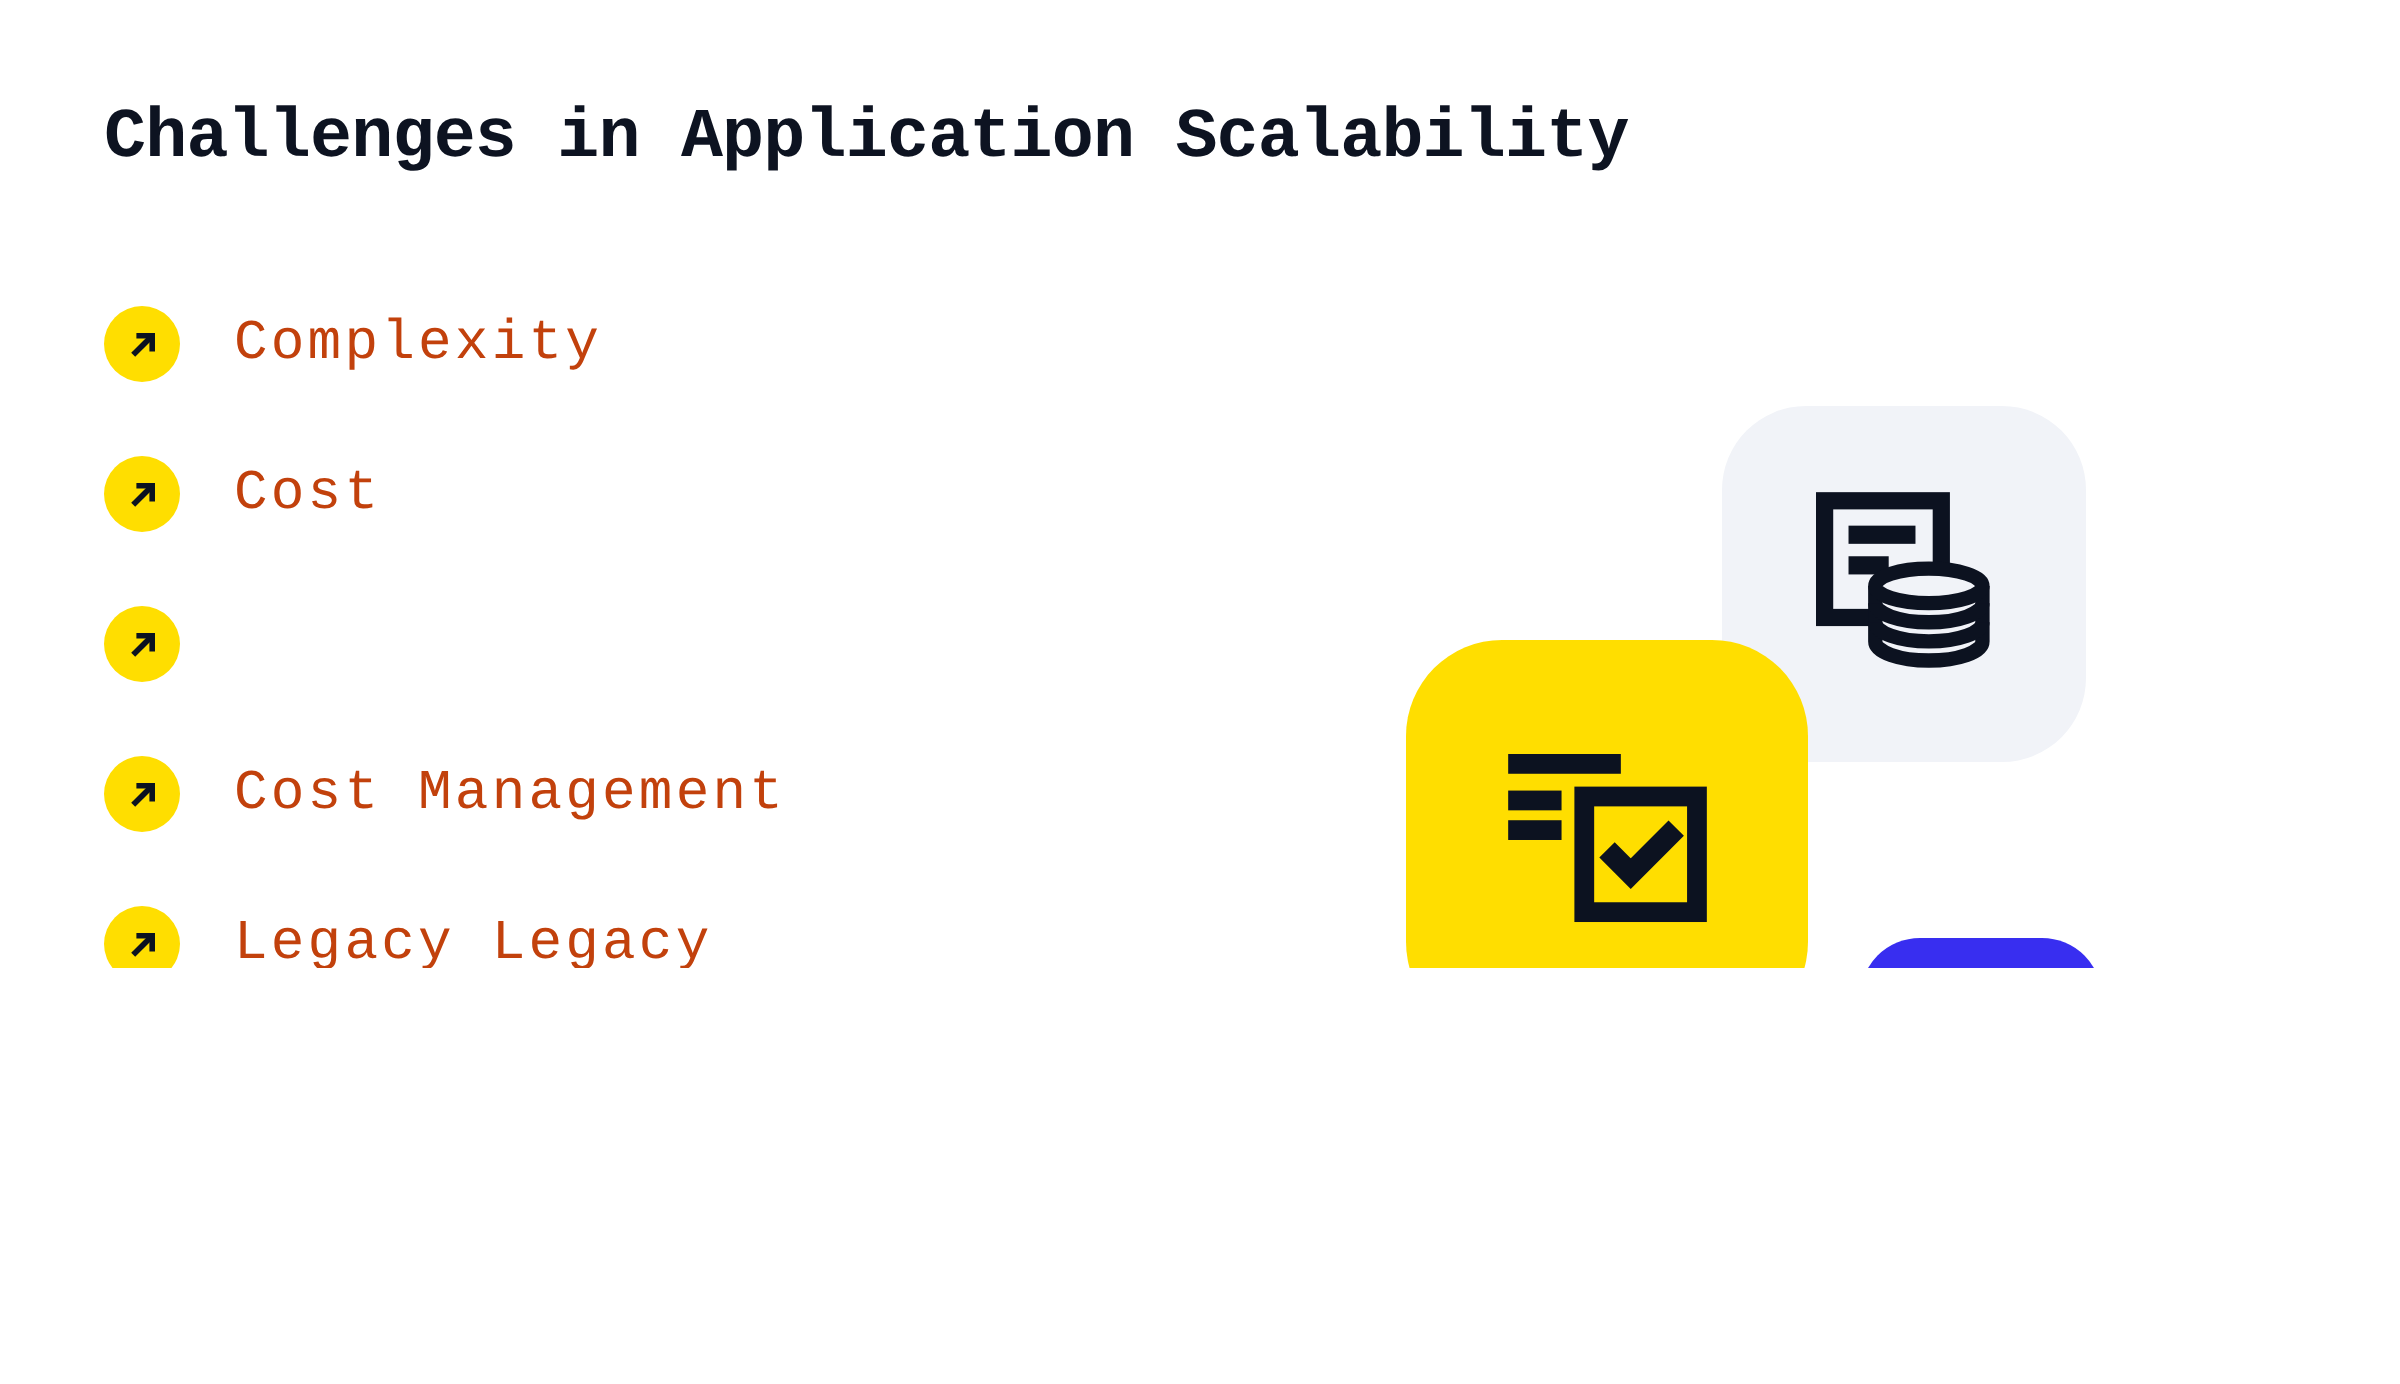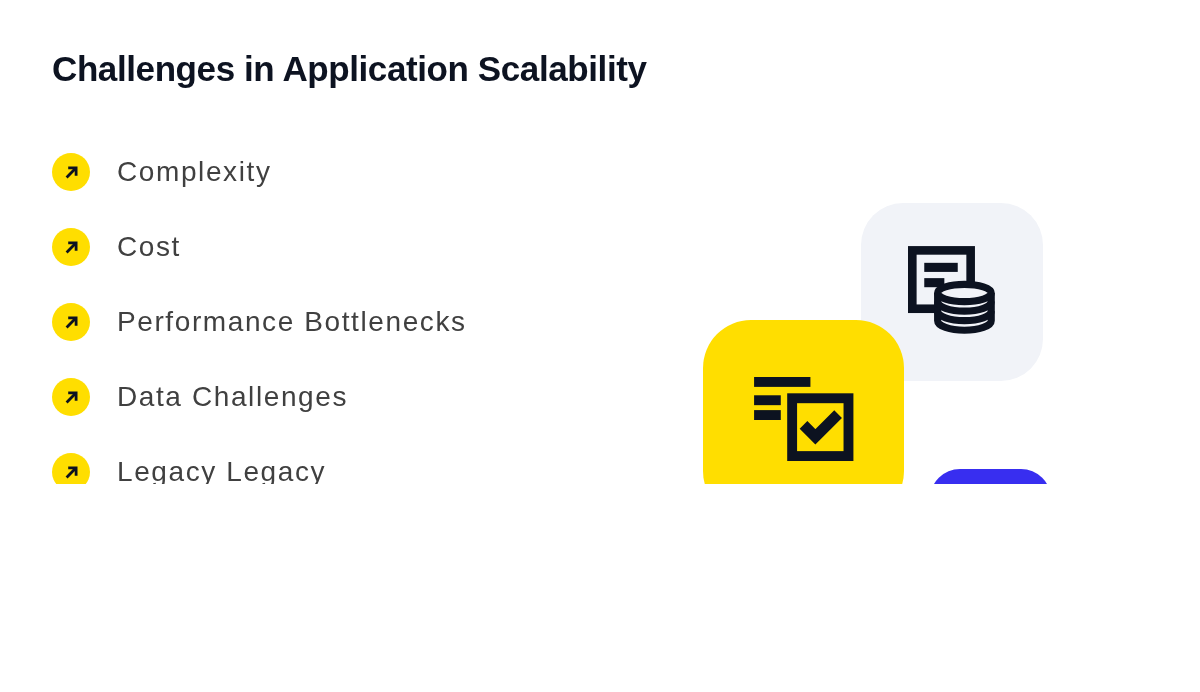--- a/index.html
+++ b/index.html
@@ -2,21 +2,21 @@
 <html><head>
 <meta charset="utf-8">
 <style>
   html, body { margin: 0; padding: 0; background: #ffffff; }
   .canvas {
     position: relative;
     width: 1200px;
     height: 484px;
     background: #ffffff;
     overflow: hidden;
-    font-family: Liberation Sans, sans-serif;
+    font-family: Liberation Mono, monospace;
   }
   .page-title {
     position: absolute;
     left: 52px;
     top: 48px;
     margin: 0;
     font-size: 35px;
     line-height: 1.2;
     font-weight: 800;
     letter-spacing: -0.4px;
@@ -46,21 +46,21 @@
     background: #FFDE00;
     display: flex;
     align-items: center;
     justify-content: center;
   }
   .challenge-label {
     margin-left: 27px;
     font-size: 28px;
     font-weight: 400;
     letter-spacing: 1.6px;
-    color: #404040;
+    color: #c2410c;
     white-space: nowrap;
   }
   .tile {
     position: absolute;
     display: flex;
     align-items: center;
     justify-content: center;
   }
   .tile-gray {
     left: 861px; top: 203px;
@@ -110,30 +110,29 @@
       </span>
       <span class="challenge-label">Cost</span>
     </li>
     <li class="challenge-item">
       <span class="bullet">
         <svg width="19" height="19" viewBox="0 0 19 19">
           <path d="M4.6 14.4 L13.4 5.6" stroke="#0C1220" stroke-width="2.8" fill="none"></path>
           <path d="M6.2 4.9 H14.1 V12.8" stroke="#0C1220" stroke-width="2.8" fill="none"></path>
         </svg>
       </span>
-      <span class="challenge-label">Performance Bottlenecks</span>
     </li>
     <li class="challenge-item">
       <span class="bullet">
         <svg width="19" height="19" viewBox="0 0 19 19">
           <path d="M4.6 14.4 L13.4 5.6" stroke="#0C1220" stroke-width="2.8" fill="none"></path>
           <path d="M6.2 4.9 H14.1 V12.8" stroke="#0C1220" stroke-width="2.8" fill="none"></path>
         </svg>
       </span>
-      <span class="challenge-label">Data Challenges</span>
+      <span class="challenge-label">Cost Management</span>
     </li>
     <li class="challenge-item">
       <span class="bullet">
         <svg width="19" height="19" viewBox="0 0 19 19">
           <path d="M4.6 14.4 L13.4 5.6" stroke="#0C1220" stroke-width="2.8" fill="none"></path>
           <path d="M6.2 4.9 H14.1 V12.8" stroke="#0C1220" stroke-width="2.8" fill="none"></path>
         </svg>
       </span>
       <span class="challenge-label">Legacy Legacy</span>
     </li>

